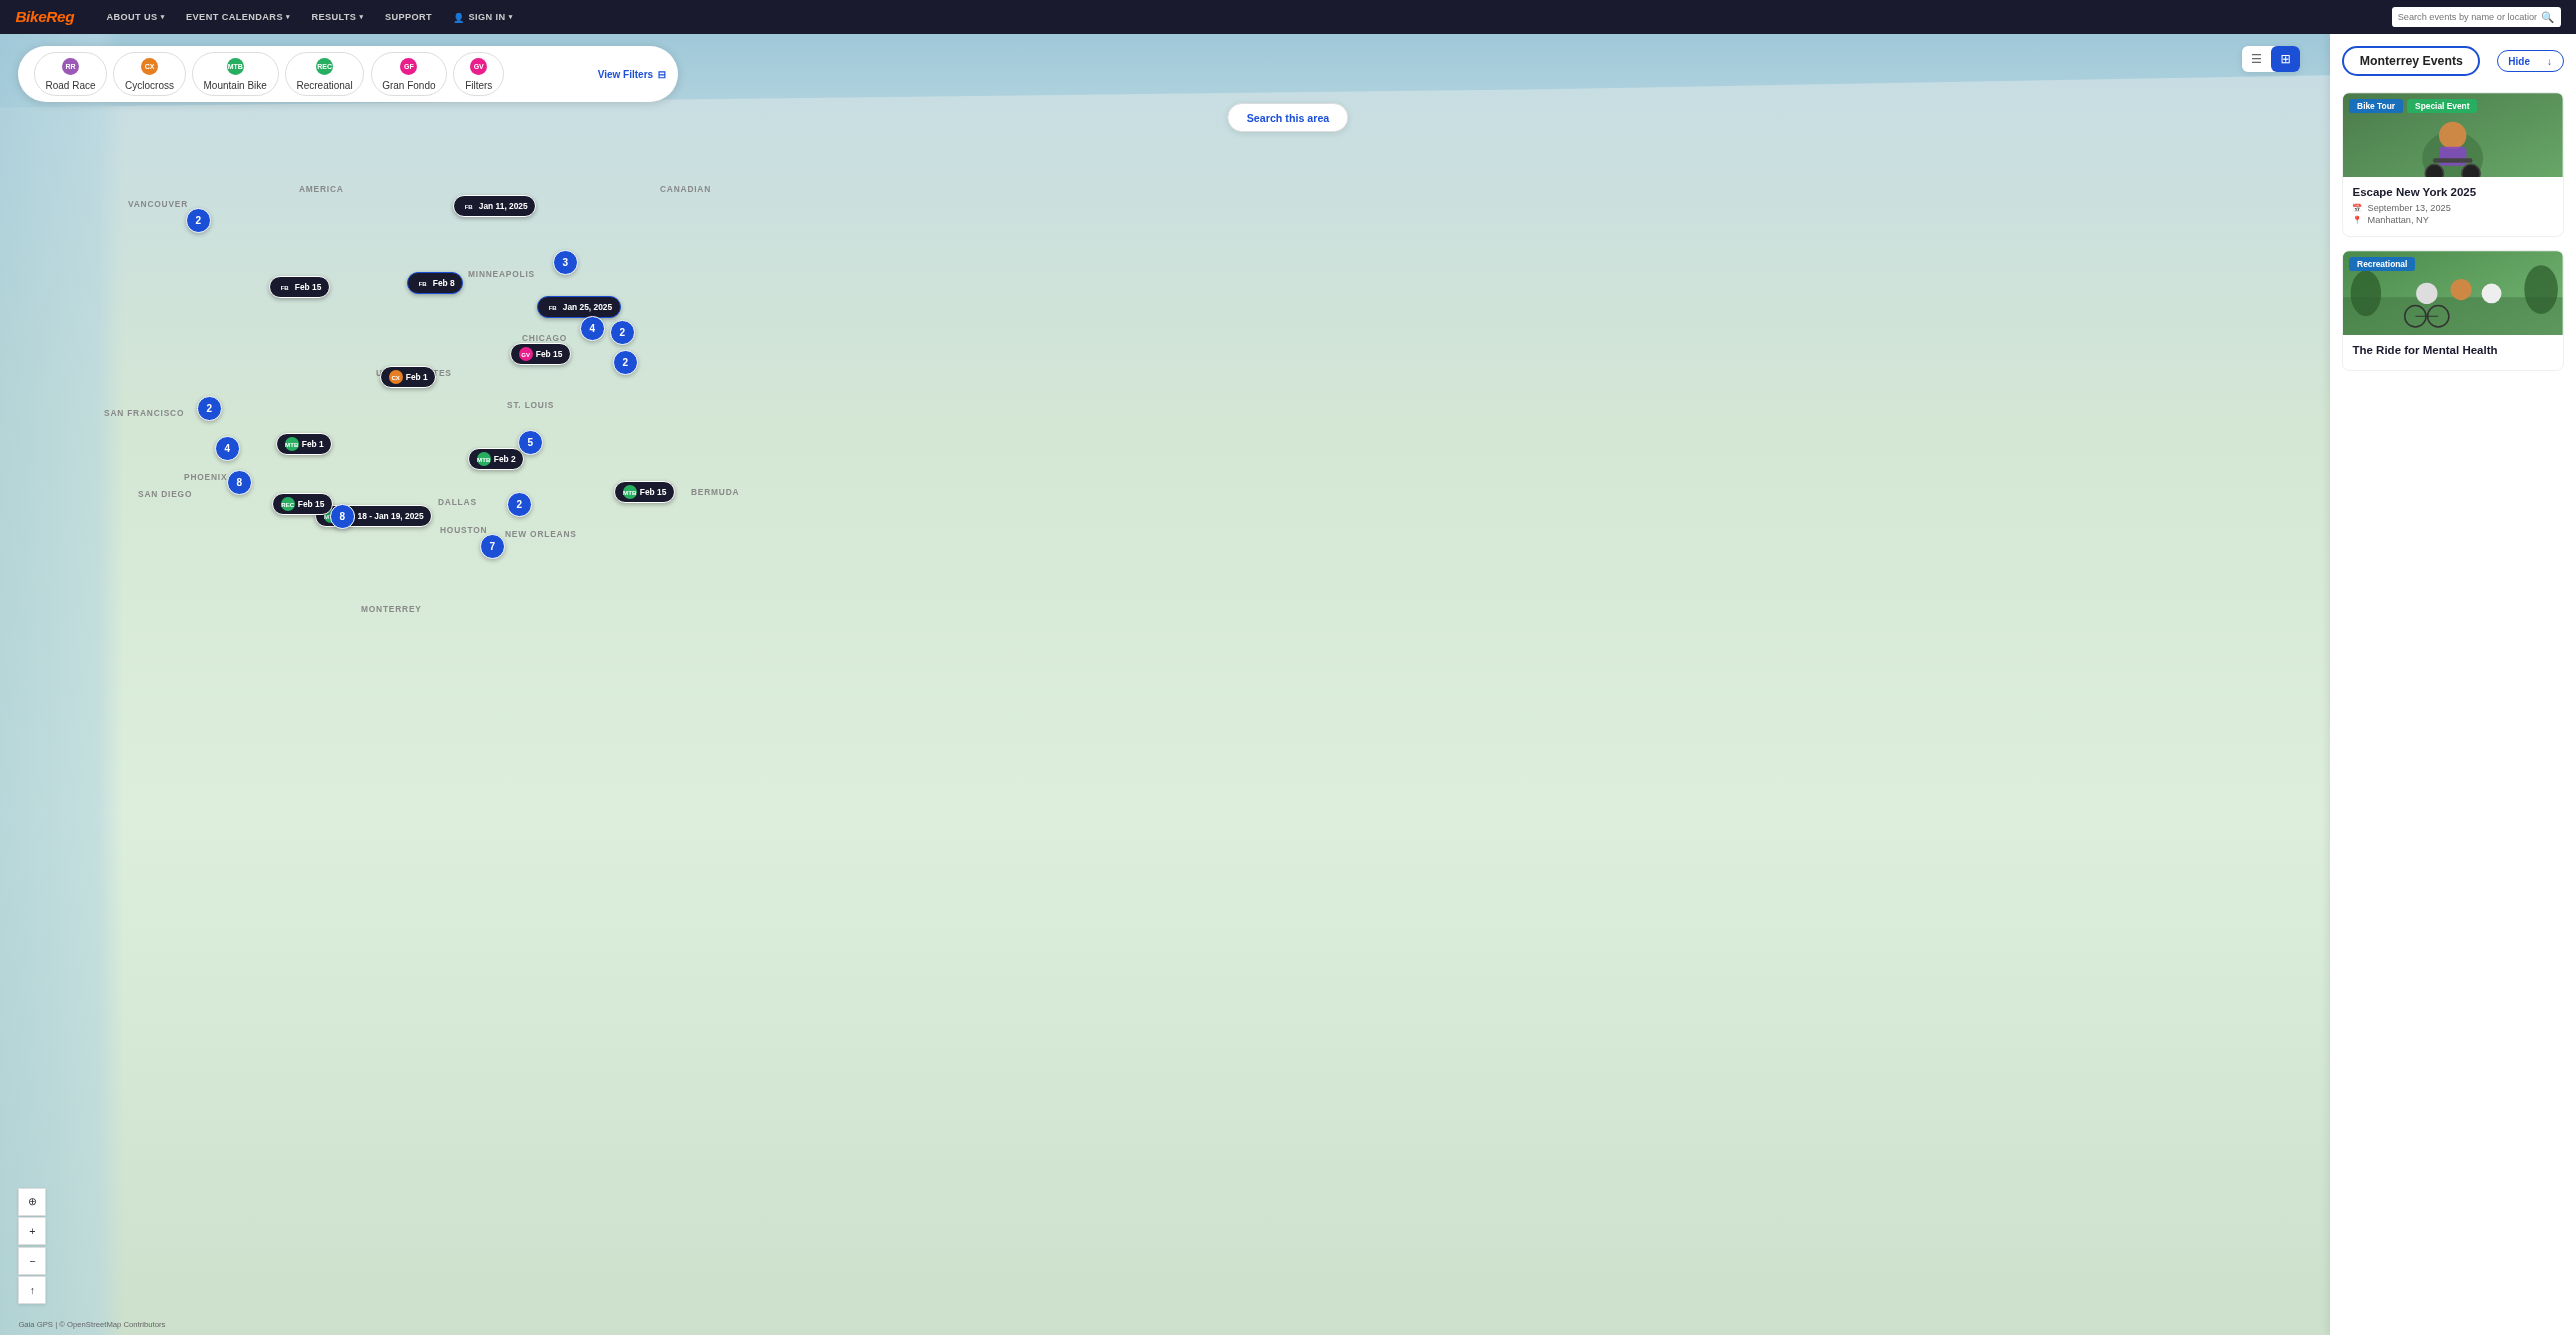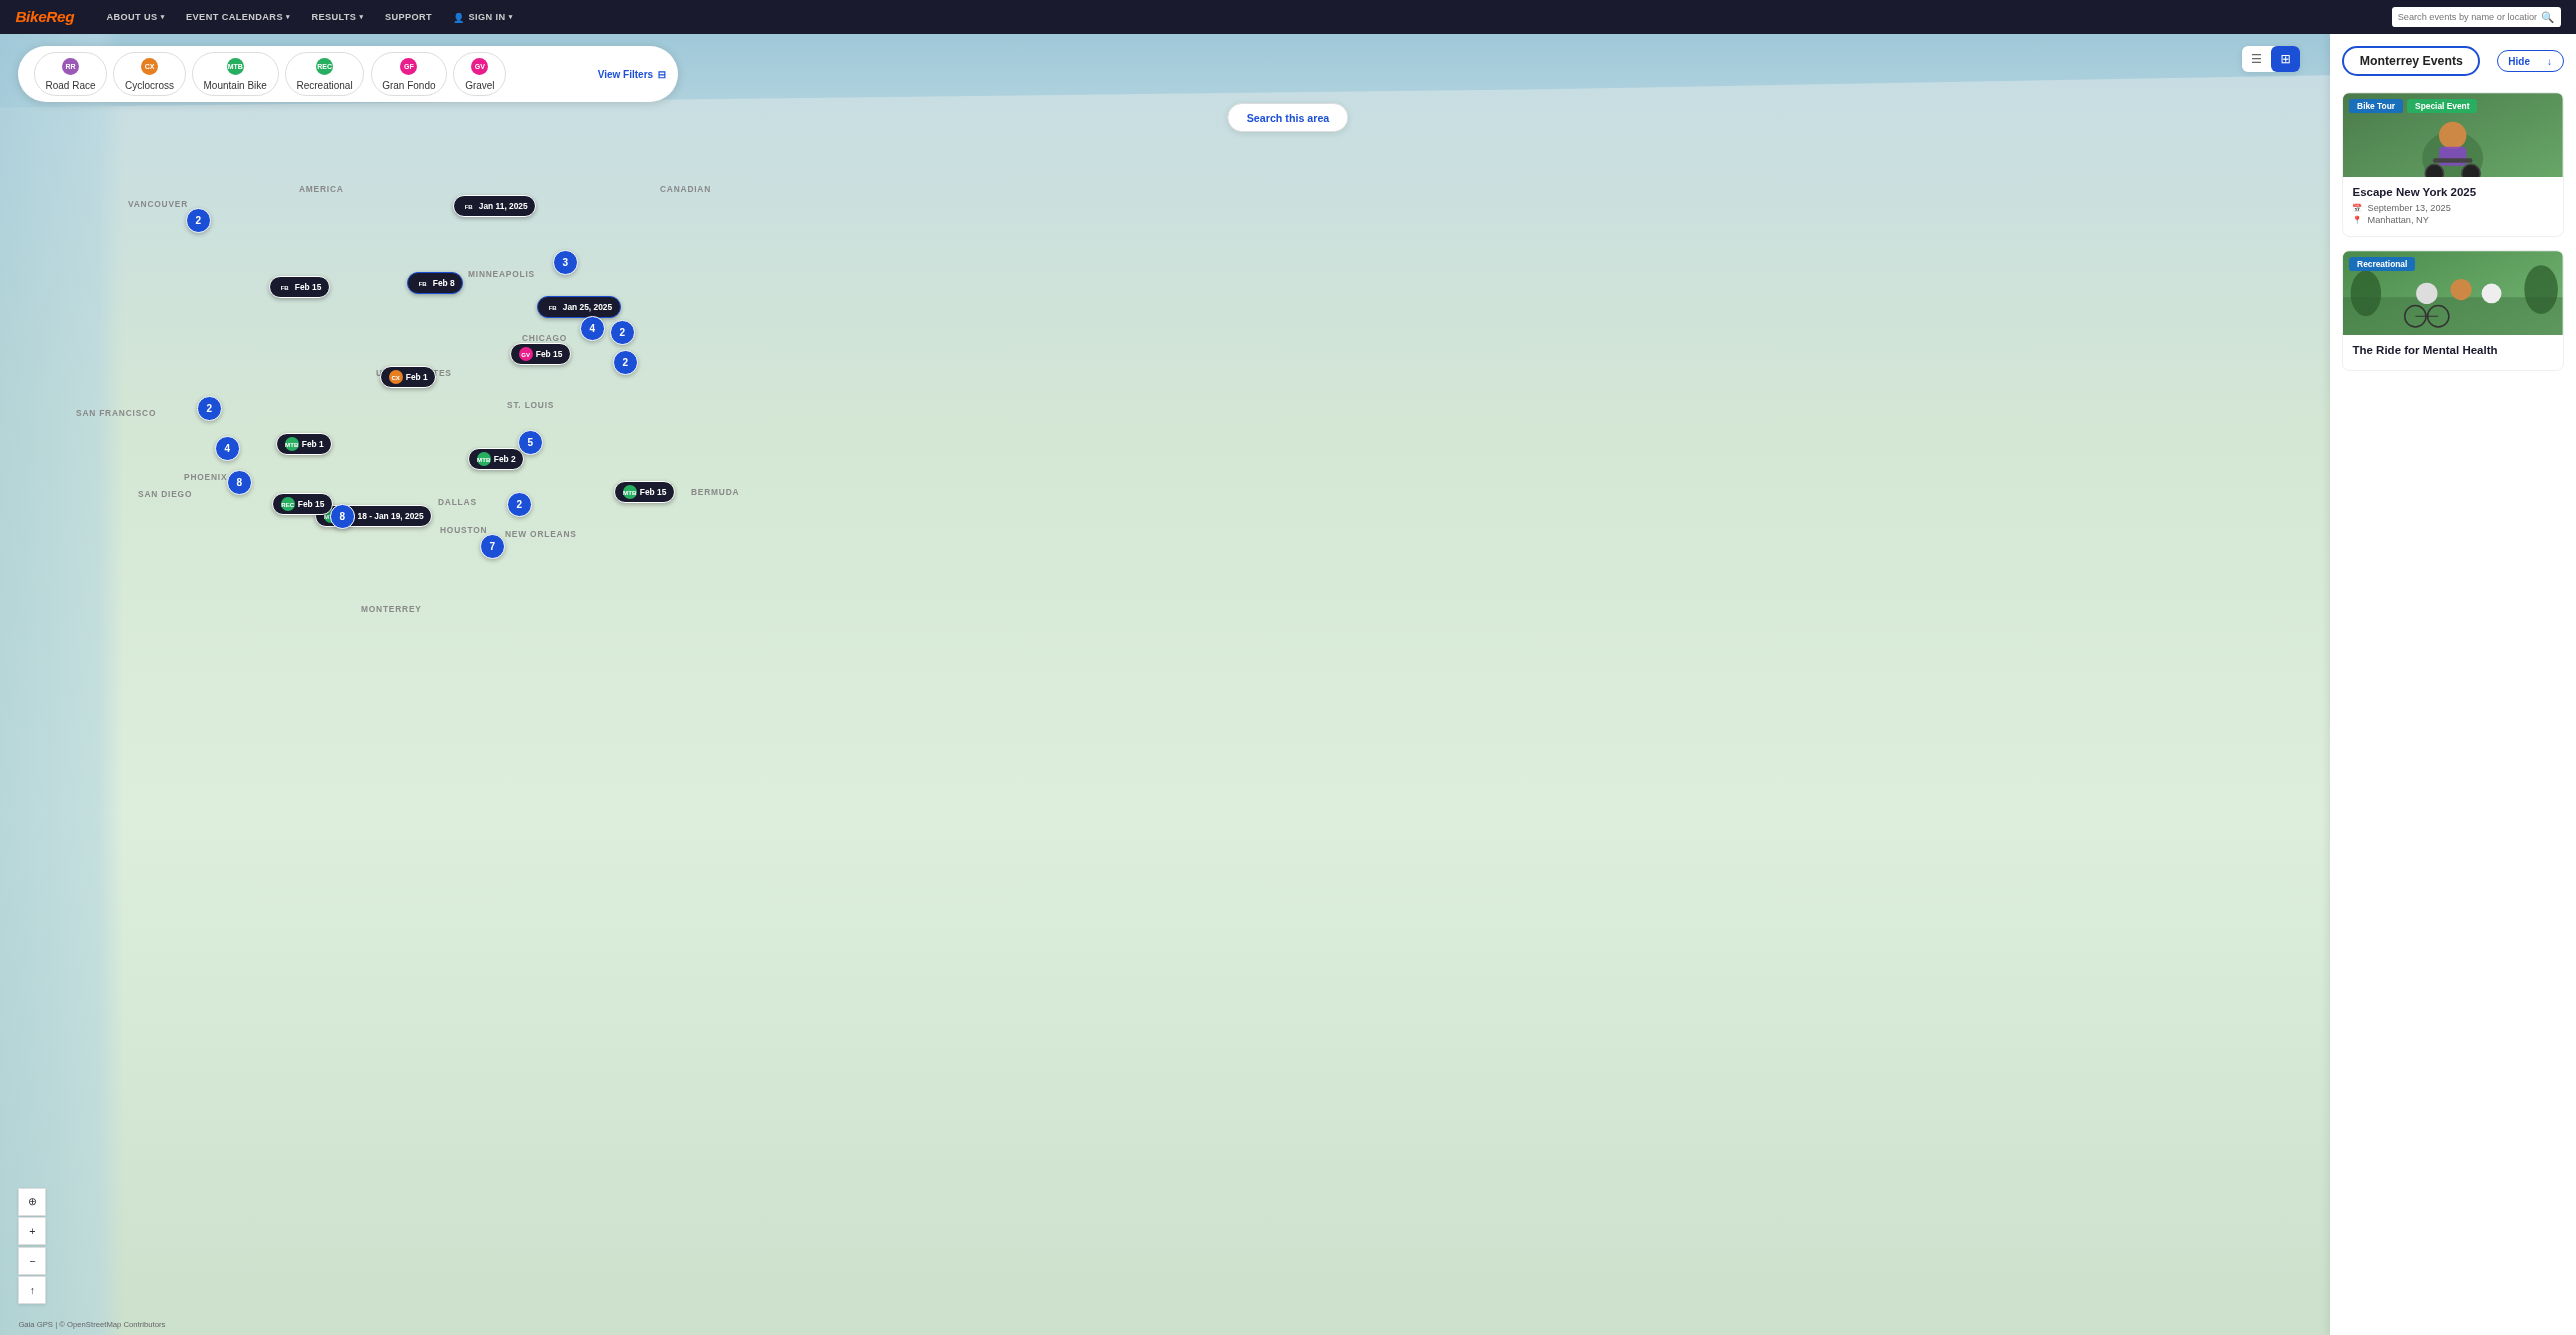--- a/index.html
+++ b/index.html
@@ -233,21 +233,21 @@
   <span class="map-label" style="top:150px;left:299px">AMERICA</span>
   <span class="map-label" style="top:334px;left:376px">UNITED STATES</span>
   <span class="map-label" style="top:165px;left:128px">Vancouver</span>
   <span class="map-label" style="top:235px;left:468px">Minneapolis</span>
   <span class="map-label" style="top:299px;left:522px">Chicago</span>
   <span class="map-label" style="top:366px;left:507px">St. Louis</span>
   <span class="map-label" style="top:463px;left:438px">Dallas</span>
   <span class="map-label" style="top:491px;left:440px">Houston</span>
   <span class="map-label" style="top:495px;left:505px">New Orleans</span>
   <span class="map-label" style="top:455px;left:138px">San Diego</span>
-  <span class="map-label" style="top:374px;left:76px">San Francisco</span>
+  <span class="map-label" style="top:374px;left:104px">San Francisco</span>
   <span class="map-label" style="top:438px;left:184px">Phoenix</span>
   <span class="map-label" style="top:570px;left:361px">Monterrey</span>
   <span class="map-label" style="top:453px;left:691px">Bermuda</span>
   <span class="map-label" style="top:150px;left:660px">CANADIAN</span>
 
   <div class="map-marker" style="top:36px;left:338px">
     <div class="marker-bubble">
       <span class="marker-badge" style="background:#1a1a2e">FB</span>
       Feb 1
     </div>
@@ -372,21 +372,21 @@
     <div class="filter-chip">
       <span class="chip-badge" style="background:#27ae60">REC</span>
       <span>Recreational</span>
     </div>
     <div class="filter-chip">
       <span class="chip-badge" style="background:#e91e8c">GF</span>
       <span>Gran Fondo</span>
     </div>
     <div class="filter-chip">
       <span class="chip-badge" style="background:#e91e8c">GV</span>
-      <span>Gravel</span>
+      <span>Filters</span>
     </div>
     <div class="view-filters">
       <span>View Filters</span>
       <span>⊟</span>
     </div>
   </div>
 
   <button class="search-area-btn">Search this area</button>
 
   <div class="map-view-toggle">

